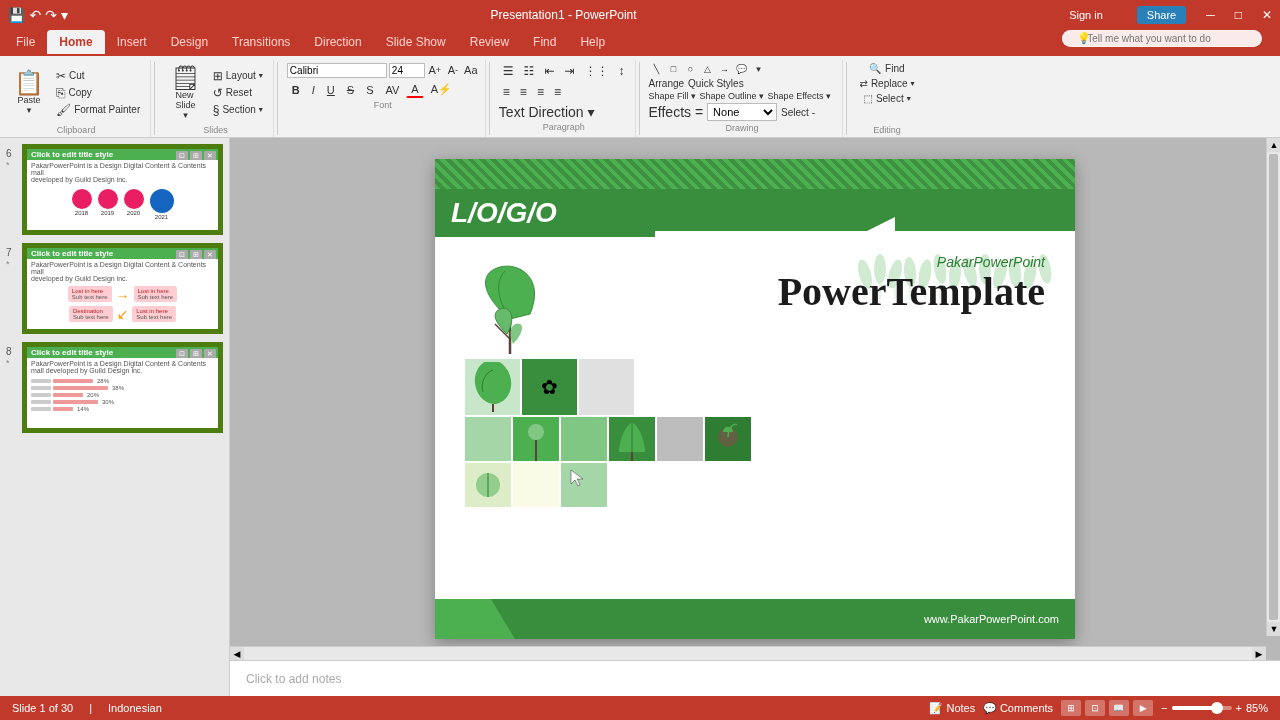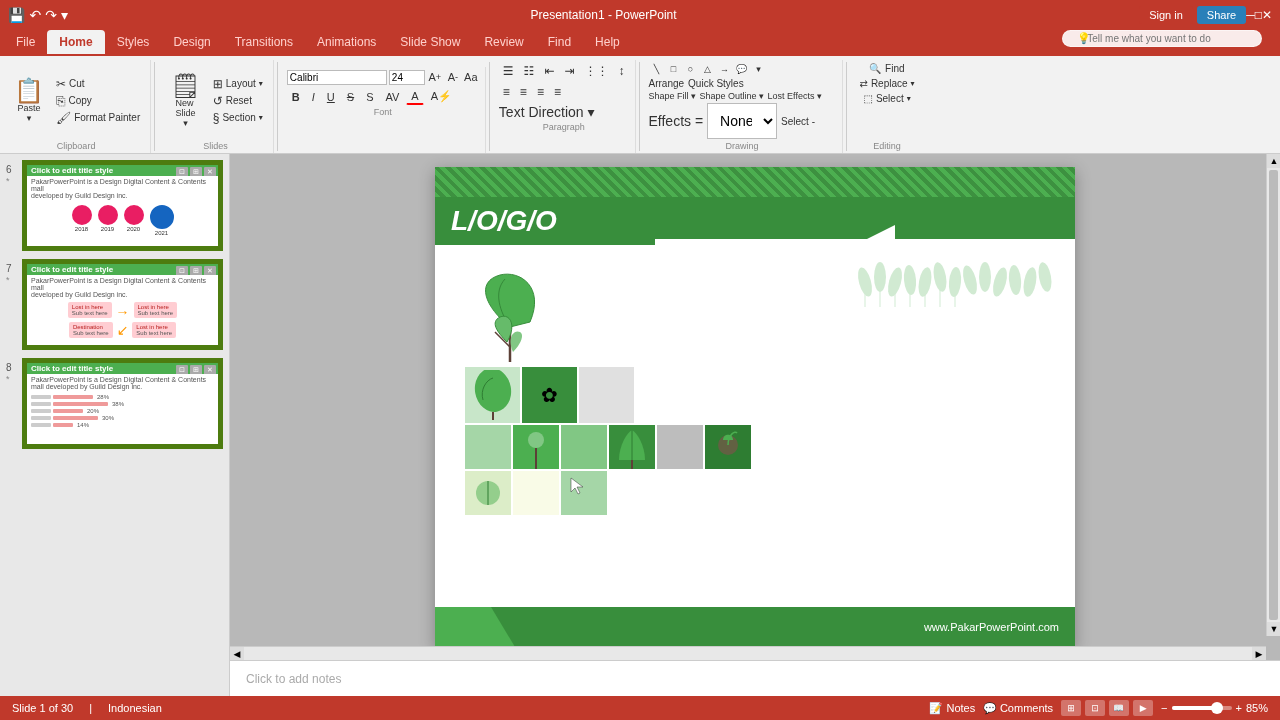--- a/index.html
+++ b/index.html
@@ -415,38 +415,38 @@
 <div id="app">
 
   <div id="titlebar">
     <div class="left-icons">
       <span>💾</span>
       <span>↶</span>
       <span>↷</span>
       <span>▾</span>
     </div>
     <div class="title">Presentation1 - PowerPoint</div>
-    <div style="display:flex;gap:0;align-items:center;">
+    <div style="display:flex;gap:20px;align-items:center;">
       <button class="sign-in-btn" style="background:#c0392b;color:white;border:none;padding:3px 10px;border-radius:3px;font-size:11px;cursor:pointer;">Sign in</button>
       <button class="share-btn" style="background:#2980b9;color:white;border:none;padding:3px 10px;border-radius:3px;font-size:11px;cursor:pointer;margin-left:4px;">Share</button>
       <span style="cursor:pointer;font-size:12px;">─</span>
       <span style="cursor:pointer;font-size:12px;">□</span>
       <span style="cursor:pointer;font-size:12px;">✕</span>
     </div>
   </div>
 
   <div id="ribbon-outer">
 
     <div id="ribbon-tabs">
       <div class="ribbon-tab">File</div>
       <div class="ribbon-tab active">Home</div>
-      <div class="ribbon-tab">Styles</div>
+      <div class="ribbon-tab">Insert</div>
       <div class="ribbon-tab">Design</div>
       <div class="ribbon-tab">Transitions</div>
-      <div class="ribbon-tab">Animations</div>
+      <div class="ribbon-tab">Direction</div>
       <div class="ribbon-tab">Slide Show</div>
       <div class="ribbon-tab">Review</div>
       <div class="ribbon-tab">Find</div>
       <div class="ribbon-tab">Help</div>
       <div style="margin-left:auto;display:flex;align-items:center;padding-bottom:2px;">
         <input type="text" style="border: 1px solid rgba(255, 255, 255, 0.5); border-radius: 12px; padding: 2px 20px 2px 24px; font-size: 10px; width: 200px; background: rgba(255, 255, 255, 0.9);" placeholder="Tell me what you want to do">
         <span style="position:relative;left:-185px;top:0;font-size:11px;color:#888;">💡</span>
       </div>
     </div>
 
@@ -501,21 +501,21 @@
               <span>Section</span>
               <span style="font-size:8px;">▾</span>
             </div>
           </div>
         </div>
         <div class="ribbon-group-label">Slides</div>
       </div>
 
       <div class="ribbon-divider"></div>
 
-      <div class="ribbon-group" style="min-width:160px;margin-top:7px;">
+      <div class="ribbon-group" style="min-width:160px;">
         <div style="display:flex;flex-direction:column;gap:3px;width:100%;">
           <div class="fmt-row1">
             <input type="text" class="font-select" value="Calibri" style="">
             <input type="text" class="font-size-select" value="24" style="">
             <span class="font-grow-btn">A<sup>+</sup></span>
             <span class="font-grow-btn">A<sup>-</sup></span>
             <span class="font-grow-btn">Aa</span>
           </div>
           <div class="fmt-row2">
             <span class="fmt-btn bold">B</span>
@@ -571,25 +571,25 @@
               <span class="shape-btn">▾</span>
             </div>
           </div>
           <div style="display:flex;gap:4px;align-items:center;">
             <span style="font-size:10px;cursor:pointer;color:#333;">Arrange</span>
             <span style="font-size:10px;cursor:pointer;color:#333;">Quick Styles</span>
           </div>
           <div style="display:flex;gap:4px;align-items:center;">
             <span style="font-size:9px;cursor:pointer;color:#333;">Shape Fill ▾</span>
             <span style="font-size:9px;cursor:pointer;color:#333;">Shape Outline ▾</span>
-            <span style="font-size:9px;cursor:pointer;color:#333;">Lost Effects ▾</span>
+            <span style="font-size:9px;cursor:pointer;color:#333;">Shape Effects ▾</span>
           </div>
           <div style="display:flex;gap:4px;align-items:center;">
             <span style="font-size:14px;color:#333;">Effects =</span>
-            <select class="es-dropdown" style="font-size:14px;border:1px solid #bbb;padding:8px;">
+            <select class="es-dropdown" style="font-size:11px;border:1px solid #bbb;padding:1px;">
               <option>None</option>
             </select>
             <span style="font-size:10px;color:#333;">Select -</span>
           </div>
         </div>
         <div class="ribbon-group-label">Drawing</div>
       </div>
 
       <div class="ribbon-divider"></div>
 
@@ -776,20 +776,24 @@
                 <line x1="25" y1="55" x2="25" y2="38"></line>
                 <line x1="40" y1="55" x2="40" y2="42"></line>
                 <line x1="55" y1="55" x2="55" y2="40"></line>
                 <line x1="70" y1="55" x2="70" y2="42"></line>
                 <line x1="85" y1="55" x2="85" y2="37"></line>
                 <line x1="100" y1="55" x2="100" y2="42"></line>
               </g>
             </svg>
           </div>
 
+          <div class="slide-brand">
+            <div class="slide-brand-sub">PakarPowerPoint</div>
+            <div class="slide-brand-main">PowerTemplate</div>
+          </div>
 
           <div style="position:absolute;left:30px;top:100px;width:90px;height:100px;">
             <svg width="90" height="100" viewBox="0 0 90 100">
 
               <line x1="45" y1="95" x2="45" y2="60" stroke="#5d4037" stroke-width="2.5"></line>
               <line x1="45" y1="80" x2="30" y2="65" stroke="#5d4037" stroke-width="1.5"></line>
 
               <path d="M45,60 C20,40 10,15 35,8 C55,3 80,20 65,55 Z" fill="#4caf50" stroke="#388e3c" stroke-width="1"></path>
               <path d="M45,60 C35,45 28,25 40,12" fill="none" stroke="#2e7d32" stroke-width="0.8"></path>
 

